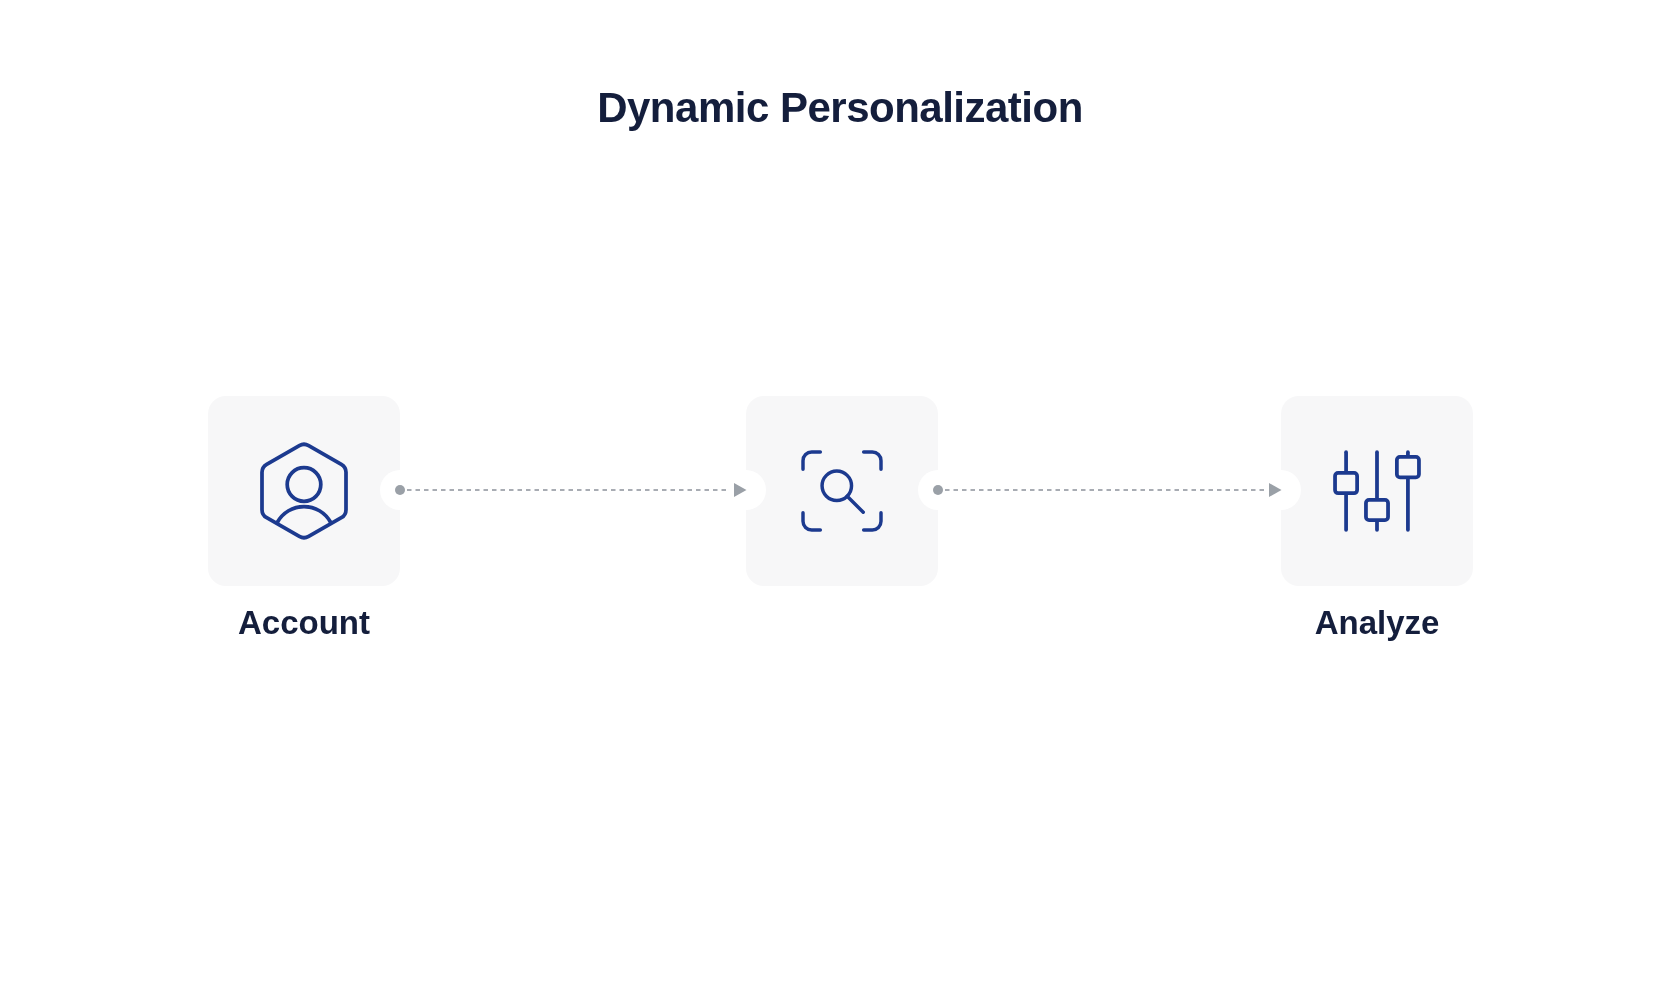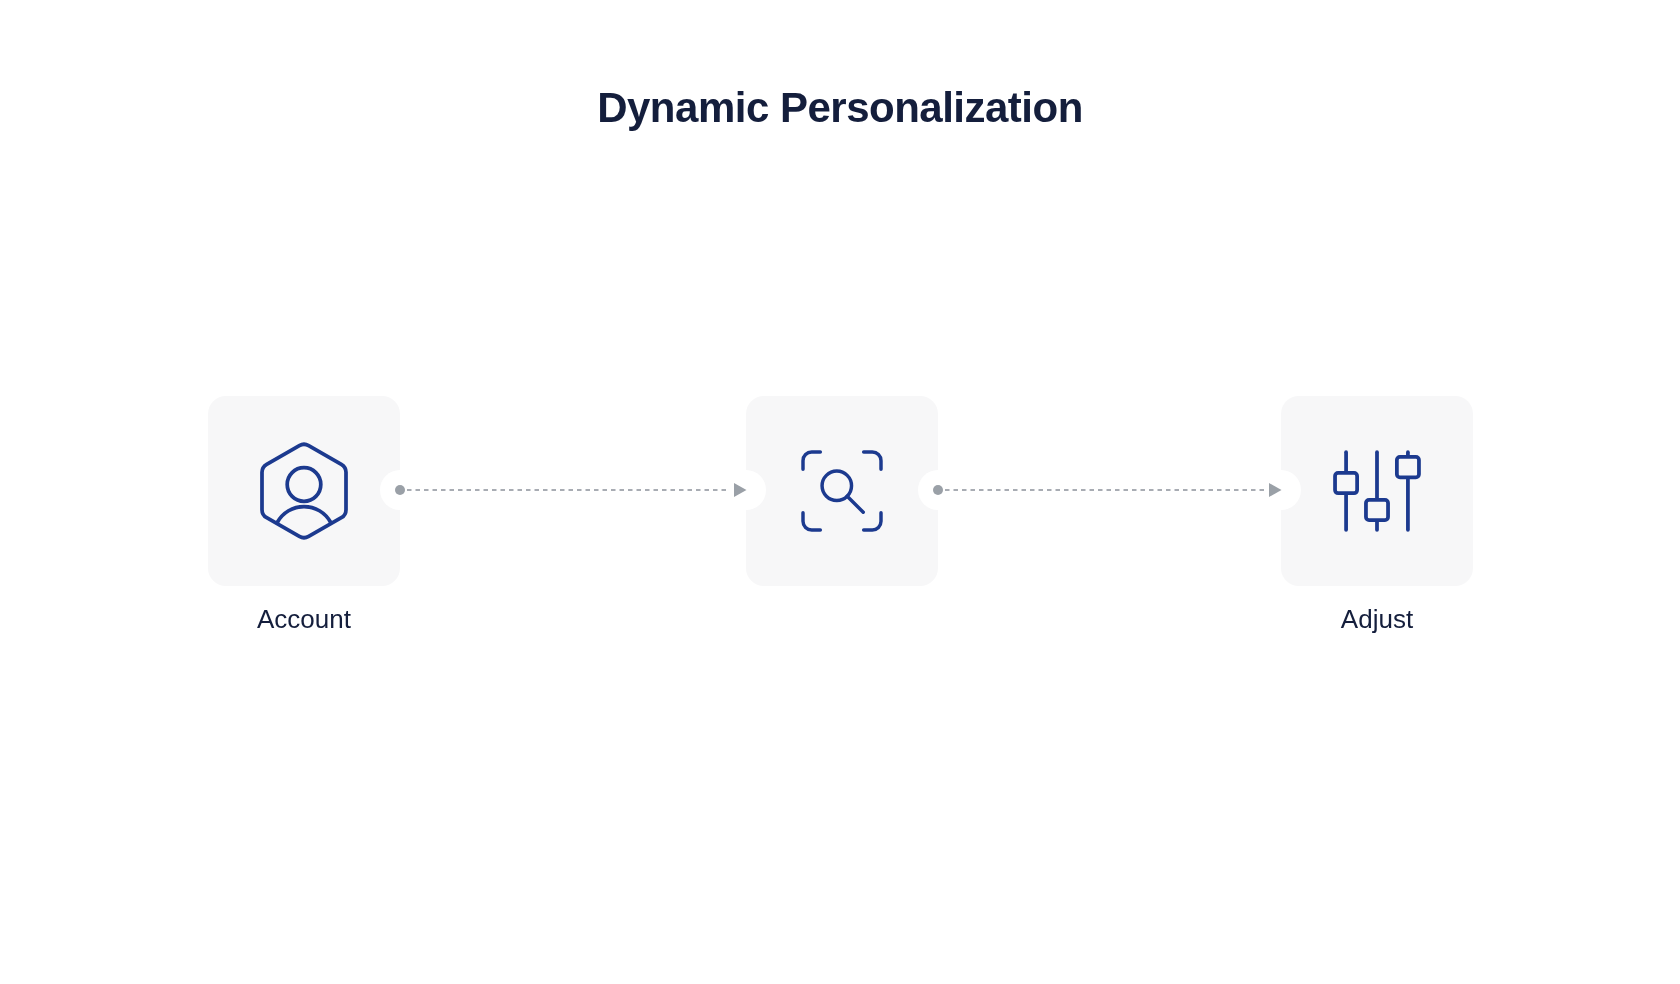--- a/index.html
+++ b/index.html
@@ -37,21 +37,21 @@
   }
   .card.c1{left:208px;top:396px;}
   .card.c2{left:746px;top:396px;}
   .card.c3{left:1281px;top:396px;}
   .icon{color:var(--accent);display:block;}
   .icon .handle-rect{fill:var(--card-bg);}
   .step-label{
     position:absolute;top:604px;
     width:292px;
     text-align:center;
-    font-size:26px;font-weight:400;
+    font-size:33px;font-weight:700;
     color:var(--ink);
   }
   .step-label.l1{left:158px;}
   .step-label.l2{left:696px;}
   .step-label.l3{left:1231px;}
   .connector{
     position:absolute;top:466px;height:48px;
     z-index:2;
   }
   .connector.k1{left:374px;width:398px;}
@@ -98,21 +98,21 @@
       <svg class="icon" width="106" height="106" viewBox="0 0 24 24" fill="none" stroke="currentColor" stroke-width="0.85" stroke-linecap="round" stroke-linejoin="round">
         <path d="M5 3.2v17.6"></path>
         <path d="M12 3.2v17.6"></path>
         <path d="M19 3.2v17.6"></path>
         <rect class="handle-rect" x="2.5" y="7.9" width="5" height="4.6" rx="0.7"></rect>
         <rect class="handle-rect" x="9.5" y="14" width="5" height="4.6" rx="0.7"></rect>
         <rect class="handle-rect" x="16.5" y="4.3" width="5" height="4.6" rx="0.7"></rect>
       </svg>
     </span>
   </div>
-  <div class="step-label l3">Adjust</div>
+  <div class="step-label l3">Analyze</div>
 
   <div class="connector k1">
     <svg width="398" height="48" viewBox="0 0 398 48">
       <circle class="notch" cx="26" cy="24" r="20"></circle>
       <circle class="notch" cx="372" cy="24" r="20"></circle>
       <line class="conn-line" x1="33" y1="24" x2="356" y2="24"></line>
       <circle class="conn-dot" cx="26" cy="24" r="5"></circle>
       <polygon class="conn-arrow" points="360,17 360,31 372.5,24"></polygon>
     </svg>
   </div>

